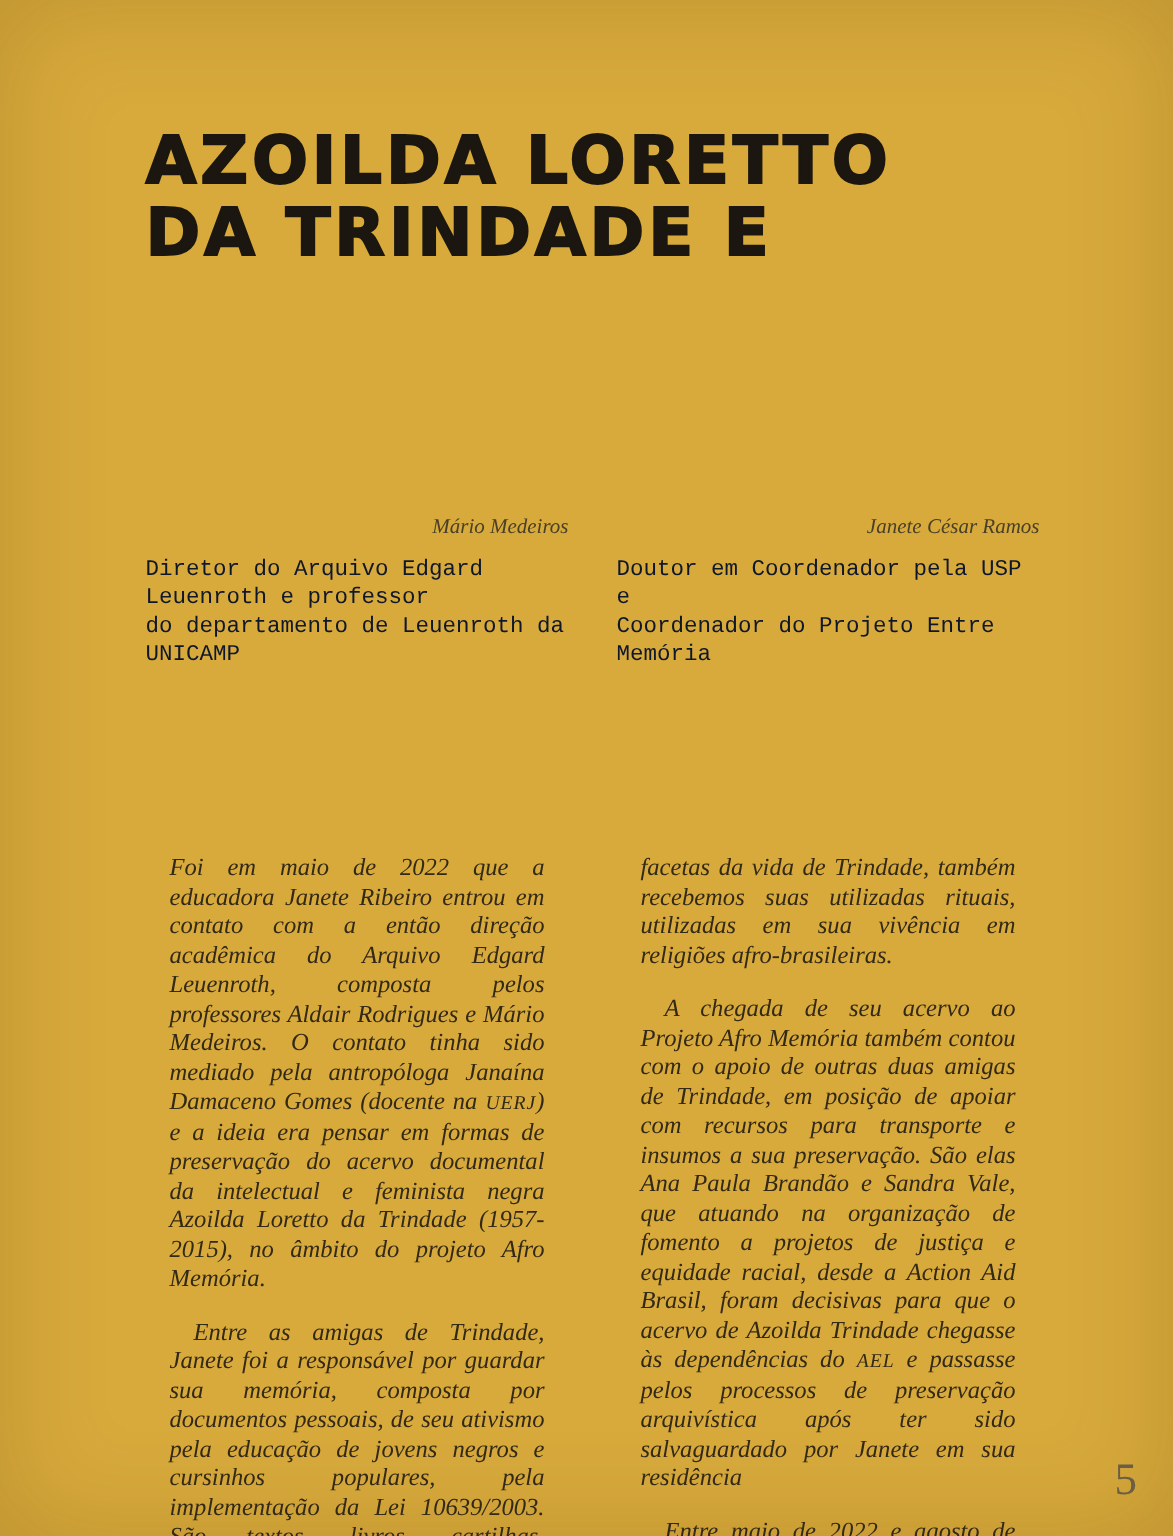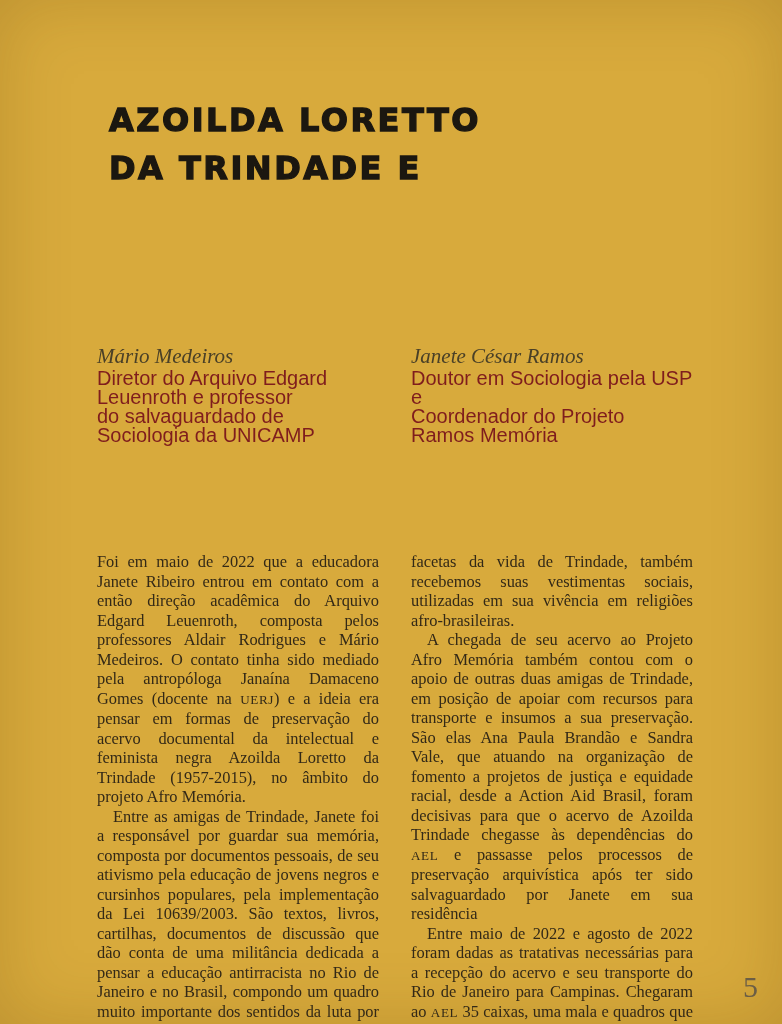--- a/index.html
+++ b/index.html
@@ -10,70 +10,71 @@
     background: #d8aa3c;
     overflow: hidden;
     box-shadow: inset 0 0 70px rgba(95, 64, 8, 0.22);
     font-family: "Liberation Serif", serif;
   }
   
   .title {
     position: absolute;
     left: 97px;
     top: 84px;
-    margin: 12px;
+    margin: 0;
     color: #1b1710;
     font-family: "DejaVu Sans", sans-serif;
     font-weight: bold;
-    font-size: 32px;
+    font-size: 44px;
     line-height: 48px;
     letter-spacing: 2.5px;
     -webkit-text-stroke: 1.3px #1b1710;
     text-transform: uppercase;
     white-space: nowrap;
   }
   
   .bylines {
     position: absolute;
     left: 97px;
     top: 344px;
     display: flex;
   }
   .byline { width: 282px; }
   .byline + .byline { margin-left: 32px; }
   .byline-name {
     font-family: "Liberation Serif", serif;
     font-style: italic;
-    font-size: 21px;
+    font-size: 14px;
     color: #4a4027;
-    margin-bottom: 0;
+    margin-bottom: 10px;
+    text-align: right;
   }
   .byline-role {
-    font-family: Liberation Sans, sans-serif;
-    font-size: 20px;
+    font-family: Liberation Mono, monospace;
+    font-size: 15px;
     line-height: 19px;
-    color: #7f1d1d;
+    color: #0f172a;
   }
   
   .columns {
     position: absolute;
     left: 97px;
     top: 552px;
     display: flex;
   }
   .column {
     width: 282px;
     font-family: "Liberation Serif", serif;
     font-size: 16.4px;
     line-height: 19.5px;
     color: #332917;
     text-align: justify;
   }
   .column + .column { margin-left: 32px; }
-  .column p { margin: 0; }
+  .column p { margin: 16px; font-style: italic; }
   .column p.indent { text-indent: 16px; }
   .column .sc { font-size: 0.8em; letter-spacing: 0.05em; }
   
   .page-number {
     position: absolute;
     right: 24px;
     bottom: 20px;
     font-family: "Liberation Serif", serif;
     font-size: 30px;
     color: #6b5e45;
@@ -87,39 +88,39 @@
   <h1 class="title">
       <div>AZOILDA LORETTO</div>
       <div>DA TRINDADE E</div>
     </h1>
 
   <div class="bylines">
     <div class="byline">
       <div class="byline-name">Mário Medeiros</div>
       <div class="byline-role">
           <div>Diretor do Arquivo Edgard Leuenroth e professor</div>
-          <div>do salvaguardado de Sociologia da UNICAMP</div>
+          <div>do departamento de Leuenroth da UNICAMP</div>
         </div>
     </div>
     <div class="byline">
       <div class="byline-name">Janete César Ramos</div>
       <div class="byline-role">
-          <div>Doutor em Sociologia pela USP e</div>
-          <div>Coordenador do Projeto Ramos Memória</div>
+          <div>Doutor em Coordenador pela USP e</div>
+          <div>Coordenador do Projeto Entre Memória</div>
         </div>
     </div>
   </div>
 
   <div class="columns">
     <div class="column">
         <p>Foi em maio de 2022 que a educadora Janete Ribeiro entrou em contato com a então direção acadêmica do Arquivo Edgard Leuenroth, composta pelos professores Aldair Rodrigues e Mário Medeiros. O contato tinha sido mediado pela antropóloga Janaína Damaceno Gomes (docente na <span class="sc">UERJ</span>) e a ideia era pensar em formas de preservação do acervo documental da intelectual e feminista negra Azoilda Loretto da Trindade (1957-2015), no âmbito do projeto Afro Memória.</p>
         <p class="indent">Entre as amigas de Trindade, Janete foi a responsável por guardar sua memória, composta por documentos pessoais, de seu ativismo pela educação de jovens negros e cursinhos populares, pela implementação da Lei 10639/2003. São textos, livros, cartilhas, documentos de discussão que dão conta de uma militância dedicada a pensar a educação antirracista no Rio de Janeiro e no Brasil, compondo um quadro muito importante dos sentidos da luta por direitos sociais da população negra. Além disso, tendo em vista a várias</p>
       </div>
     <div class="column">
-        <p>facetas da vida de Trindade, também recebemos suas vestimentas sociais, utilizadas em sua vivência em religiões afro-brasileiras.</p>
+        <p>facetas da vida de Trindade, também recebemos suas utilizadas rituais, utilizadas em sua vivência em religiões afro-brasileiras.</p>
         <p class="indent">A chegada de seu acervo ao Projeto Afro Memória também contou com o apoio de outras duas amigas de Trindade, em posição de apoiar com recursos para transporte e insumos a sua preservação. São elas Ana Paula Brandão e Sandra Vale, que atuando na organização de fomento a projetos de justiça e equidade racial, desde a Action Aid Brasil, foram decisivas para que o acervo de Azoilda Trindade chegasse às dependências do <span class="sc">AEL</span> e passasse pelos processos de preservação arquivística após ter sido salvaguardado por Janete em sua residência</p>
         <p class="indent">Entre maio de 2022 e agosto de 2022 foram dadas as tratativas necessárias para a recepção do acervo e seu transporte do Rio de Janeiro para Campinas. Chegaram ao <span class="sc">AEL</span> 35 caixas, uma mala e quadros que estavam sob guarda de Janete Ribeiro desde 2017. O acervo é constituído por</p>
       </div>
   </div>
 
   <div class="page-number">5</div>
 
 </div>
 
 </body></html>

